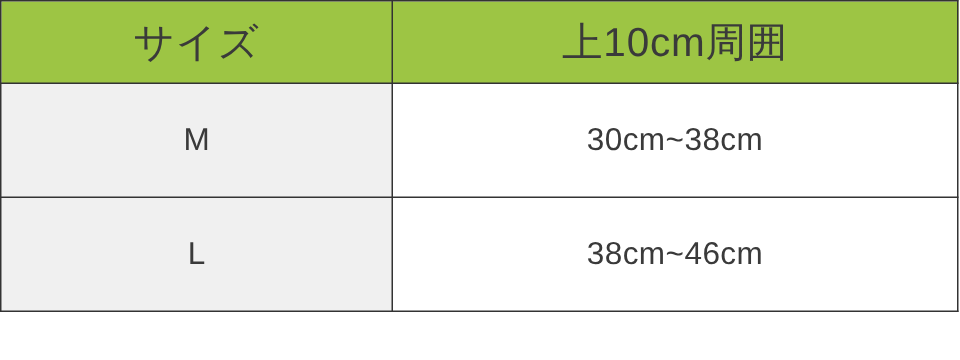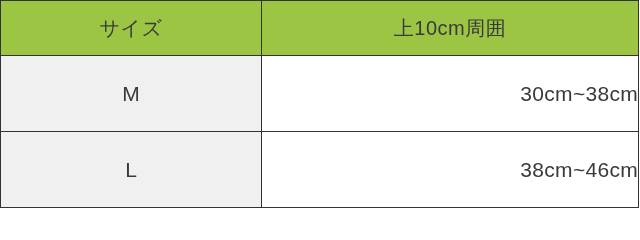--- a/index.html
+++ b/index.html
@@ -42,39 +42,38 @@
     vertical-align: middle;
     font-weight: normal;
     line-height: 1.2;
   }
 
   
   table.size-table thead th {
     background: #9dc544;
     color: #3a3a3a;
     height: 54px;
-    font-size: 20px;
+    font-size: 27px;
     letter-spacing: 0.5px;
   }
 
   
   table.size-table tbody tr { height: 51px; }
 
   table.size-table td.cell-size {
     background: #f0f0f0;
     color: #3a3a3a;
     font-size: 21px;
   }
 
   table.size-table td.cell-value {
     background: #ffffff;
     color: #3a3a3a;
     font-size: 21px;
     letter-spacing: 0.3px;
-    text-align: right;
   }
 </style>
 </head>
 <body>
 
 <div class="size-table-wrap">
   <table class="size-table">
     <colgroup>
       <col class="col-size">
       <col class="col-value">

